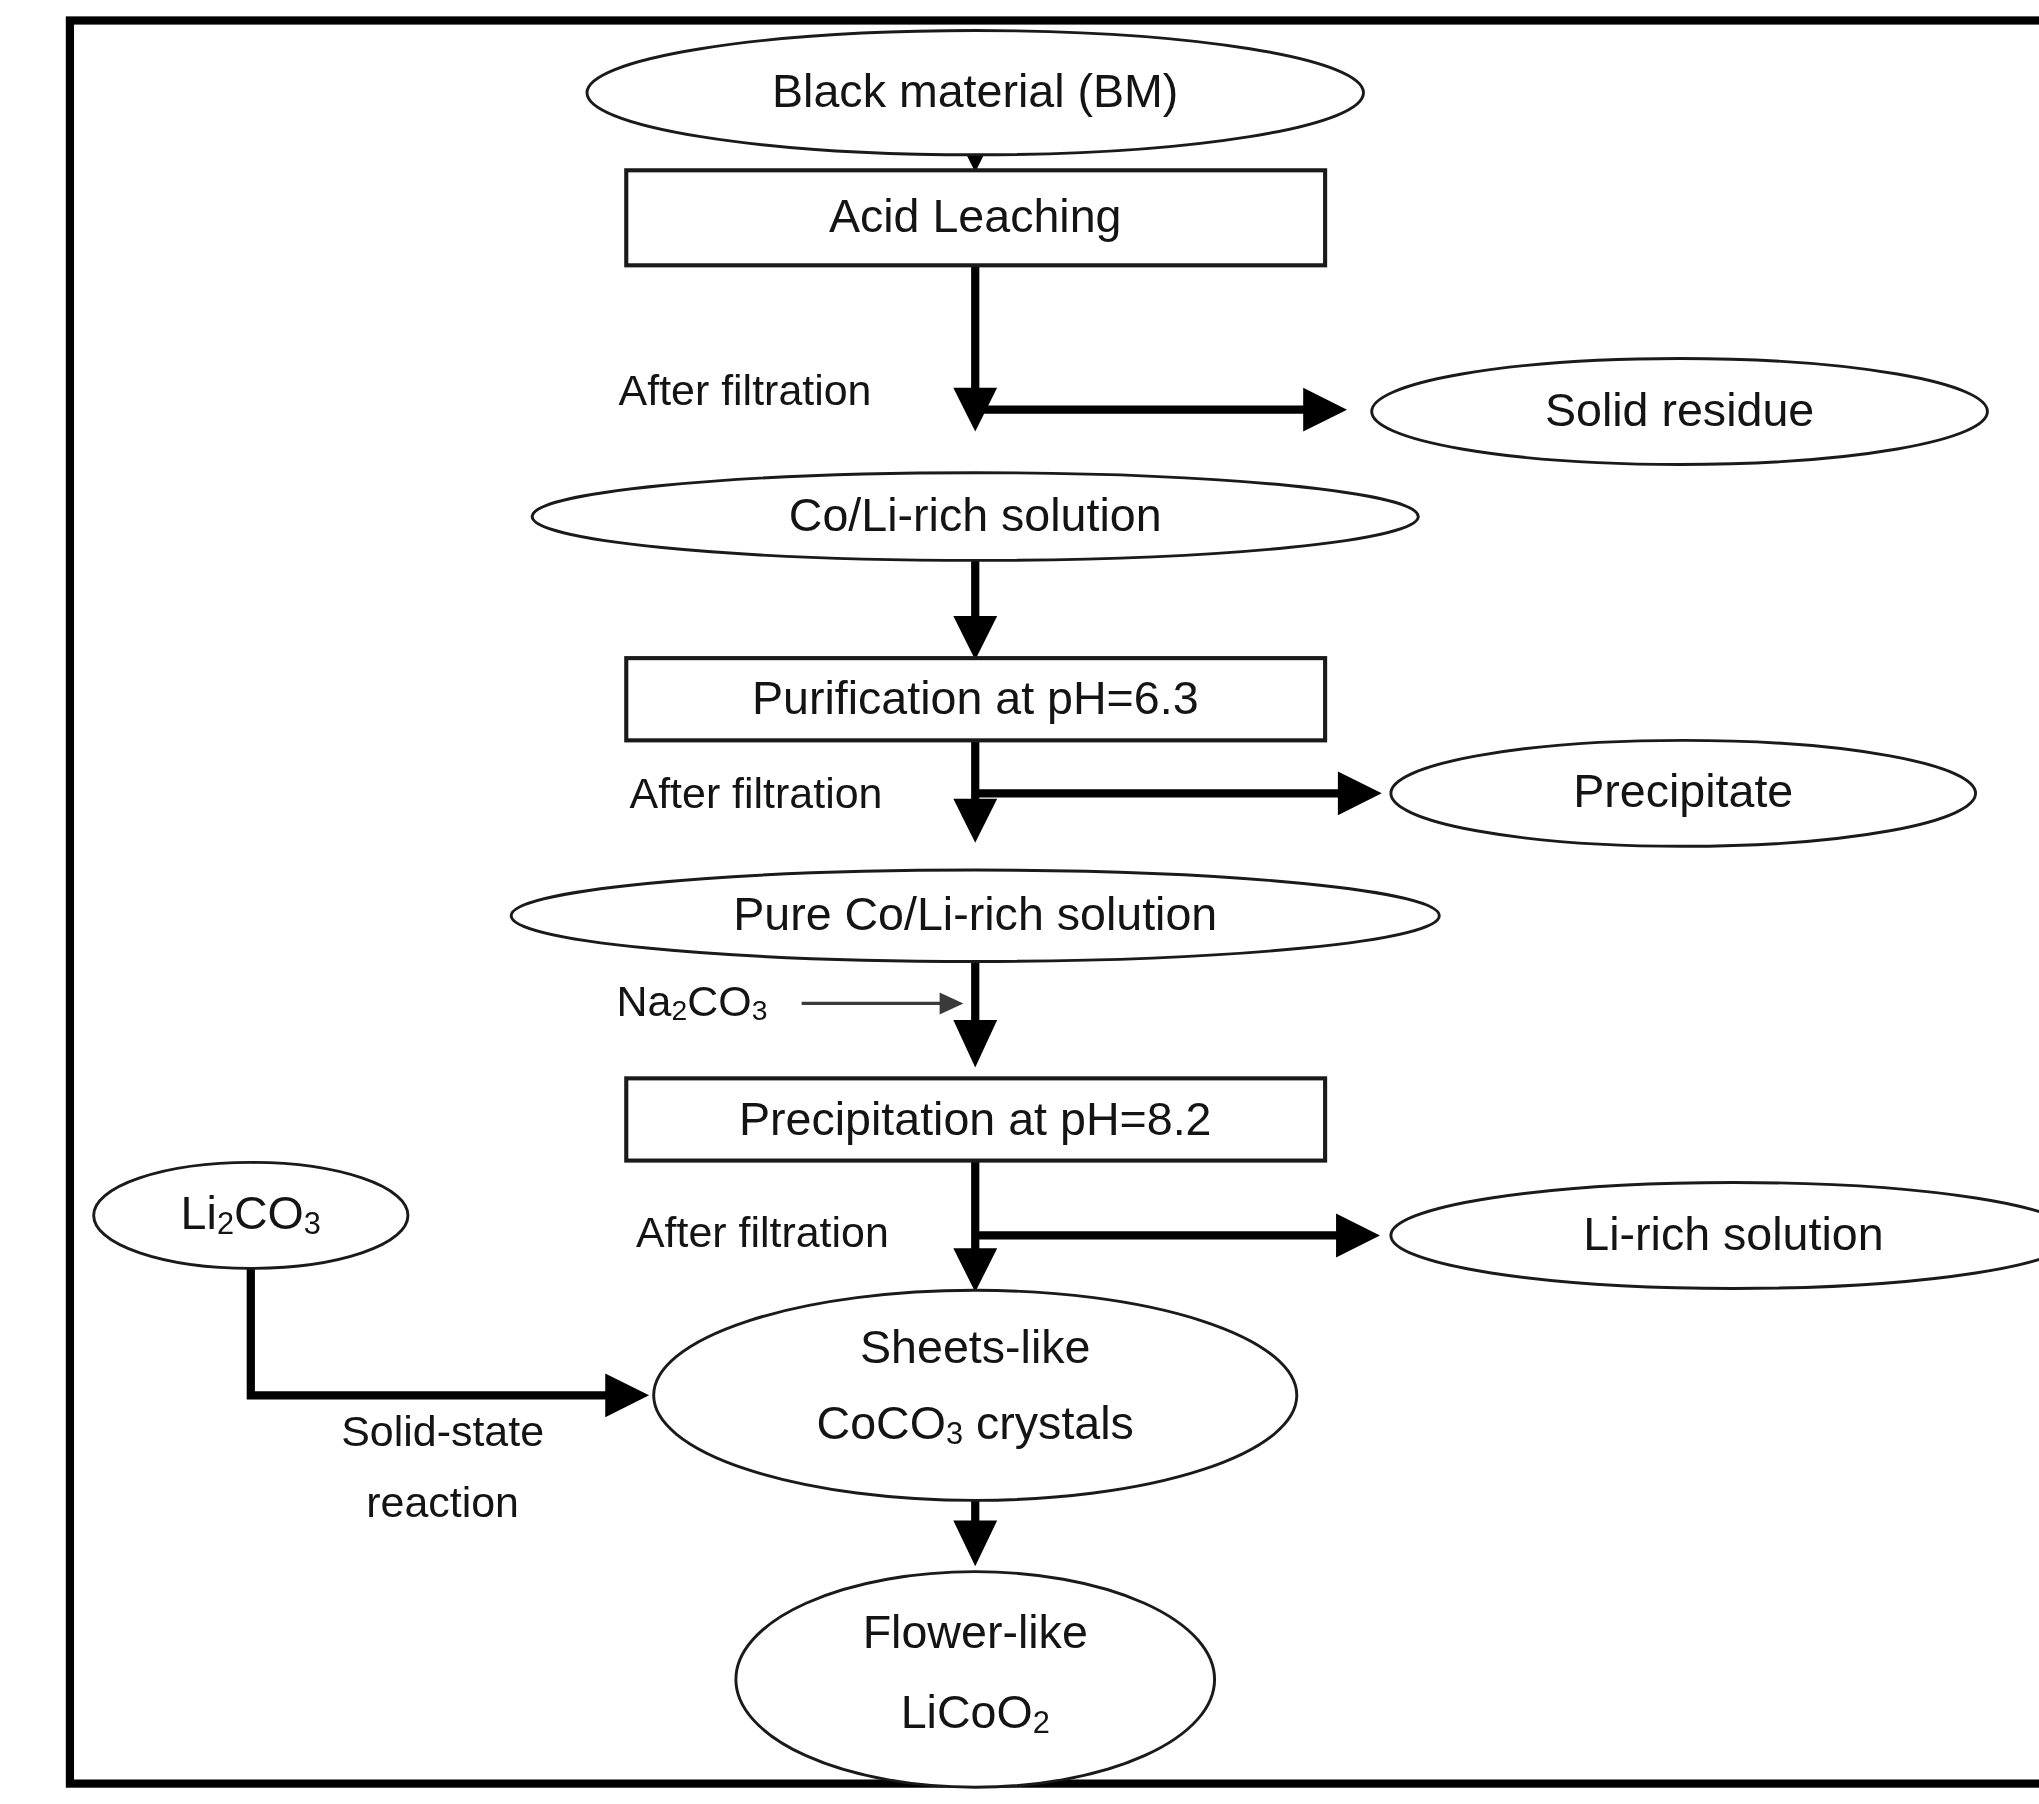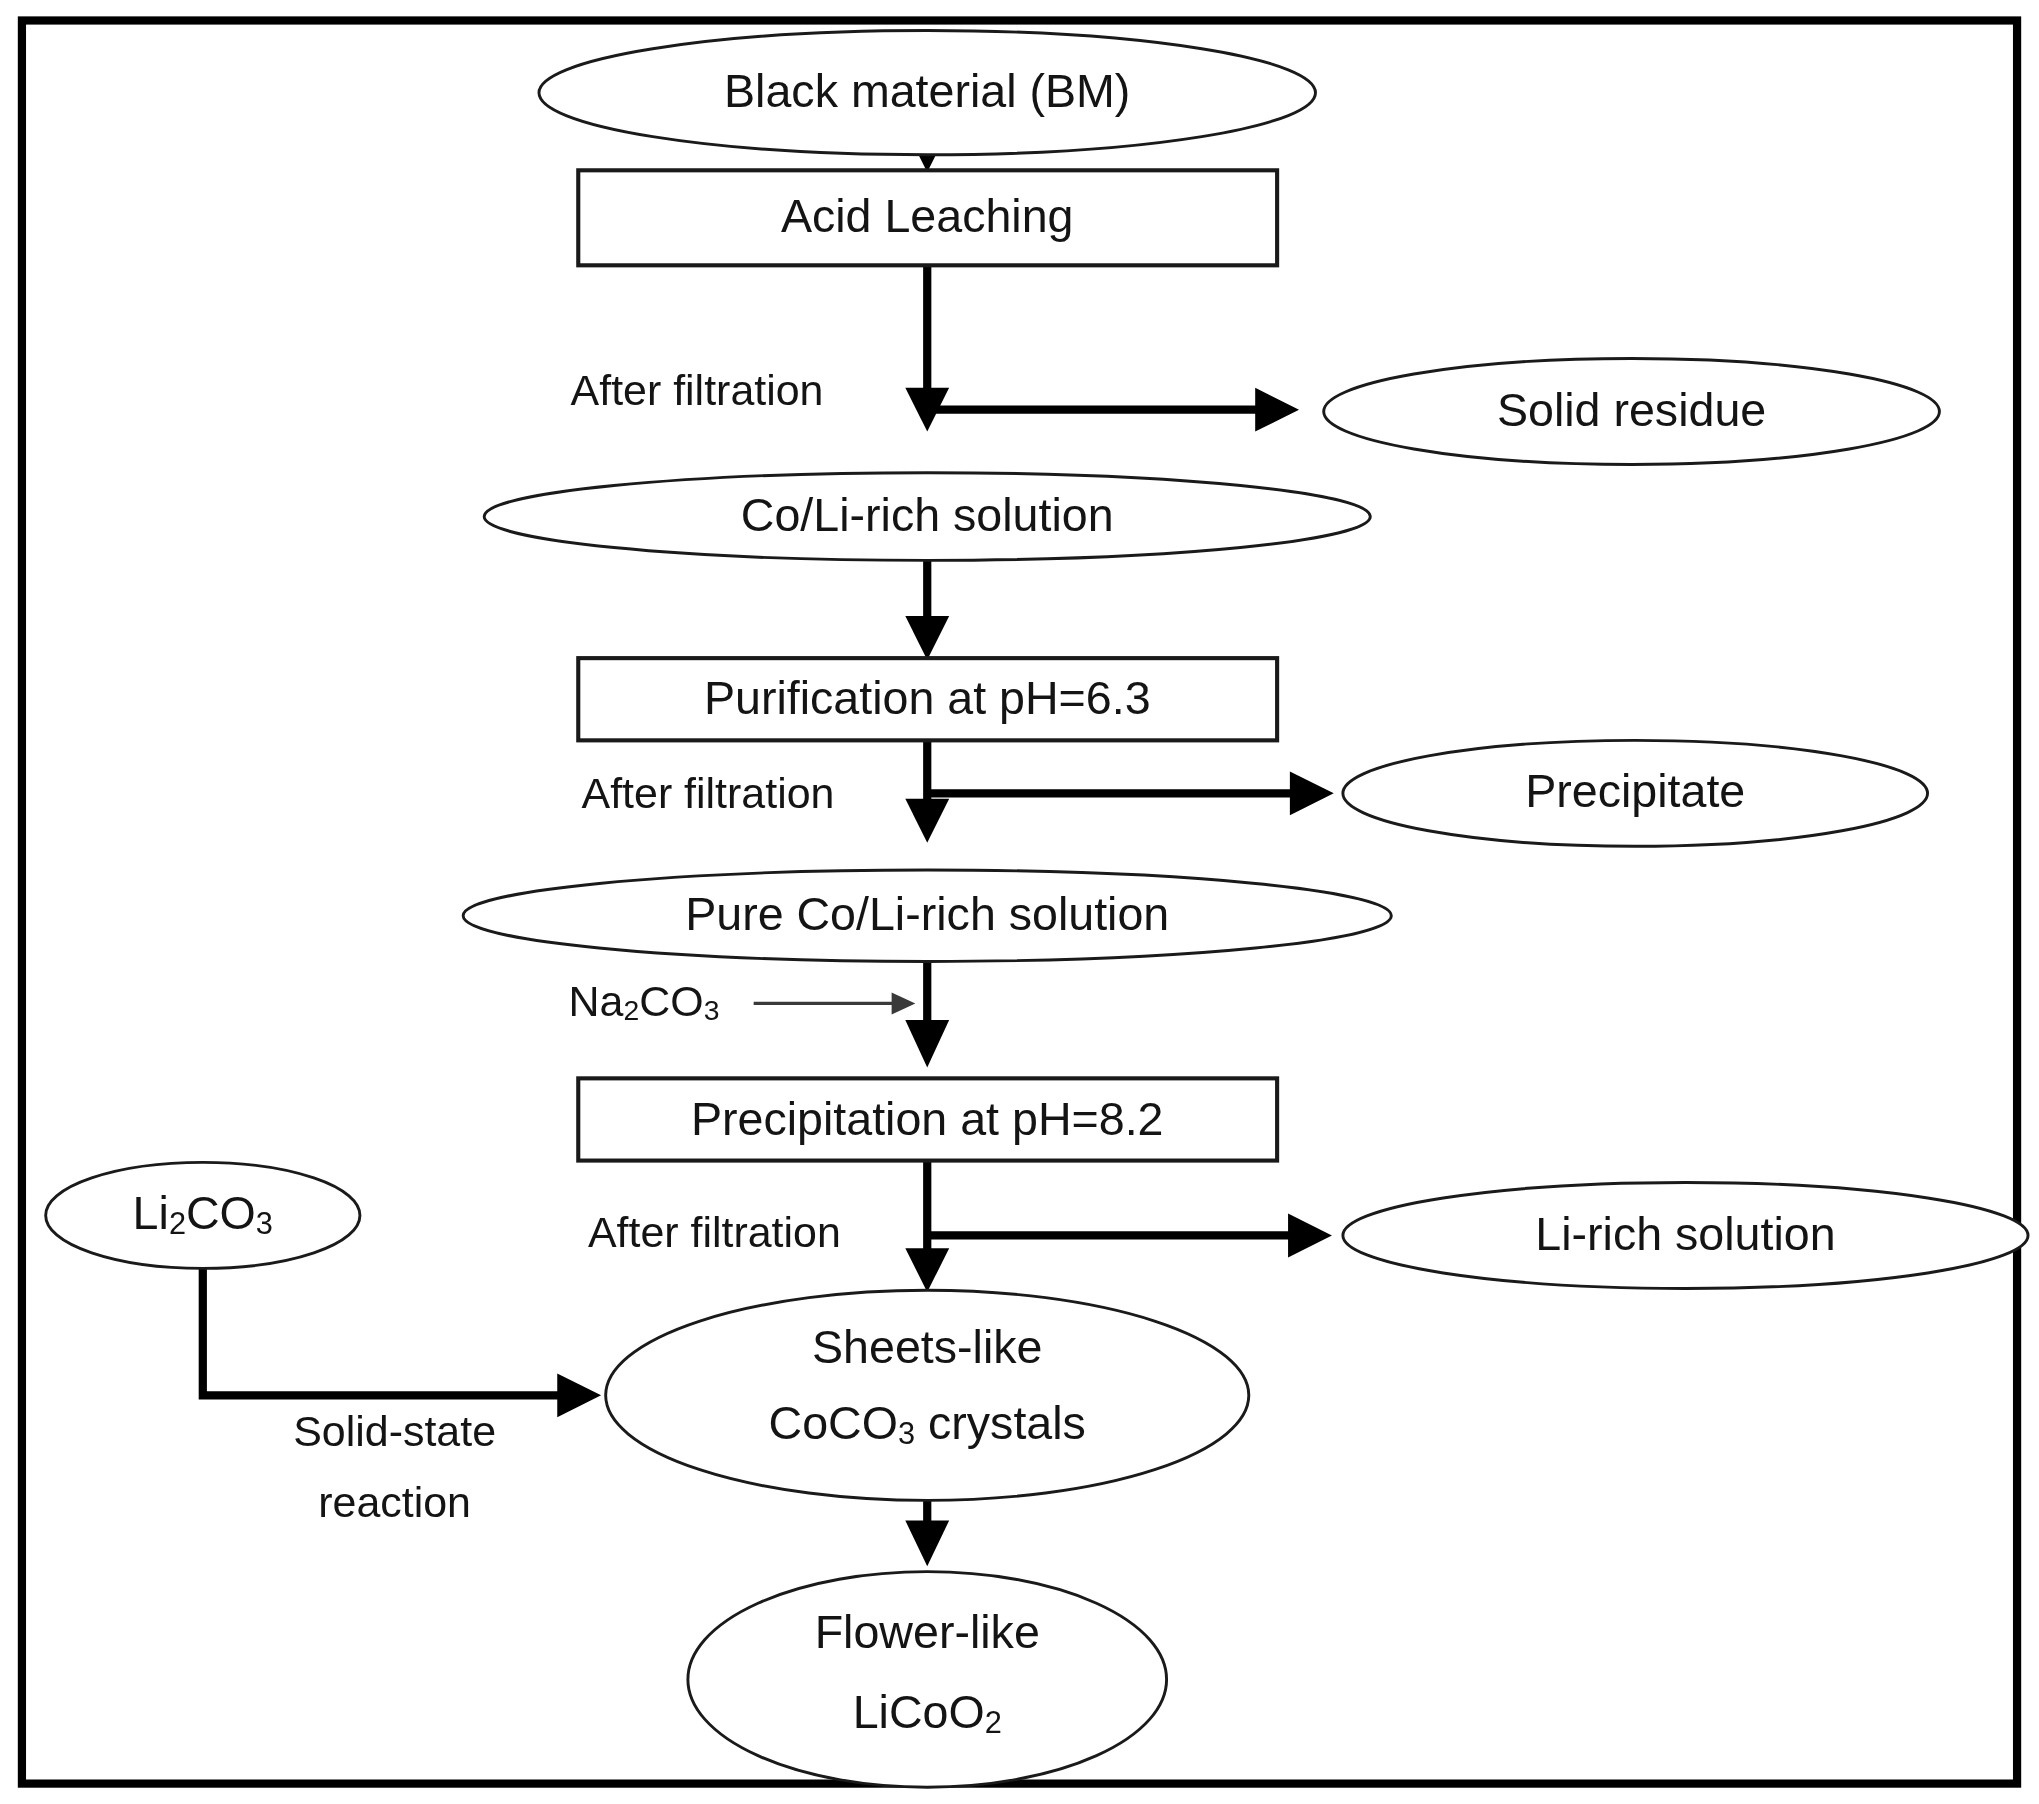--- a/index.html
+++ b/index.html
@@ -11,20 +11,21 @@
     width: 2039px;
     height: 1805px;
     font-family: "Liberation Sans", sans-serif;
     overflow: hidden;
   }
   #diagram-root {
     position: relative;
     width: 1700px;
     height: 1805px;
     background: #ffffff;
+    padding-left: 48px;
   }
   svg#flowchart {
     display: block;
     width: 2039px;
     height: 1805px;
   }
   .node-shape {
     fill: #ffffff;
     stroke: #1a1a1a;
   }

